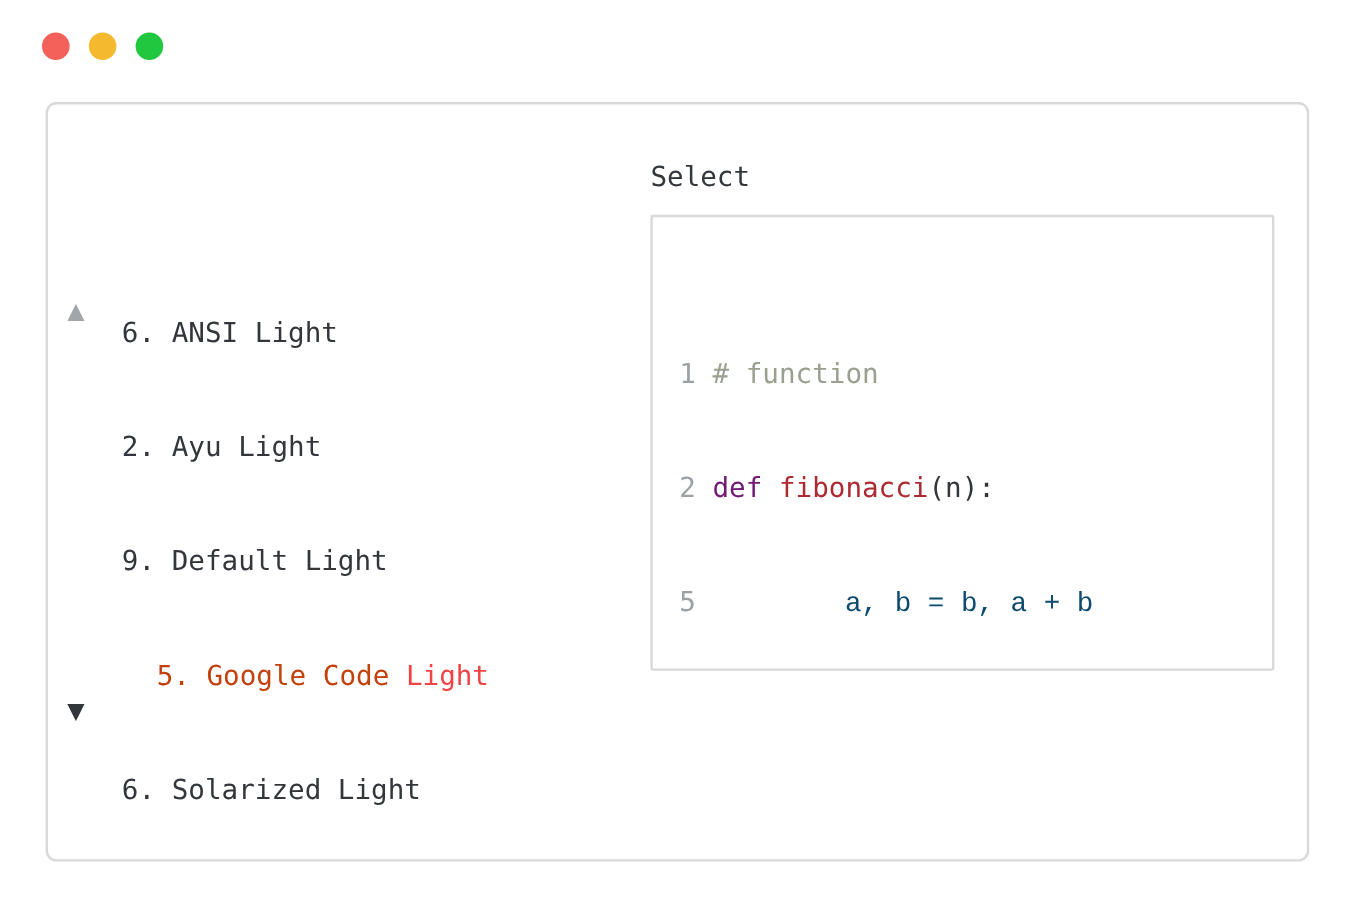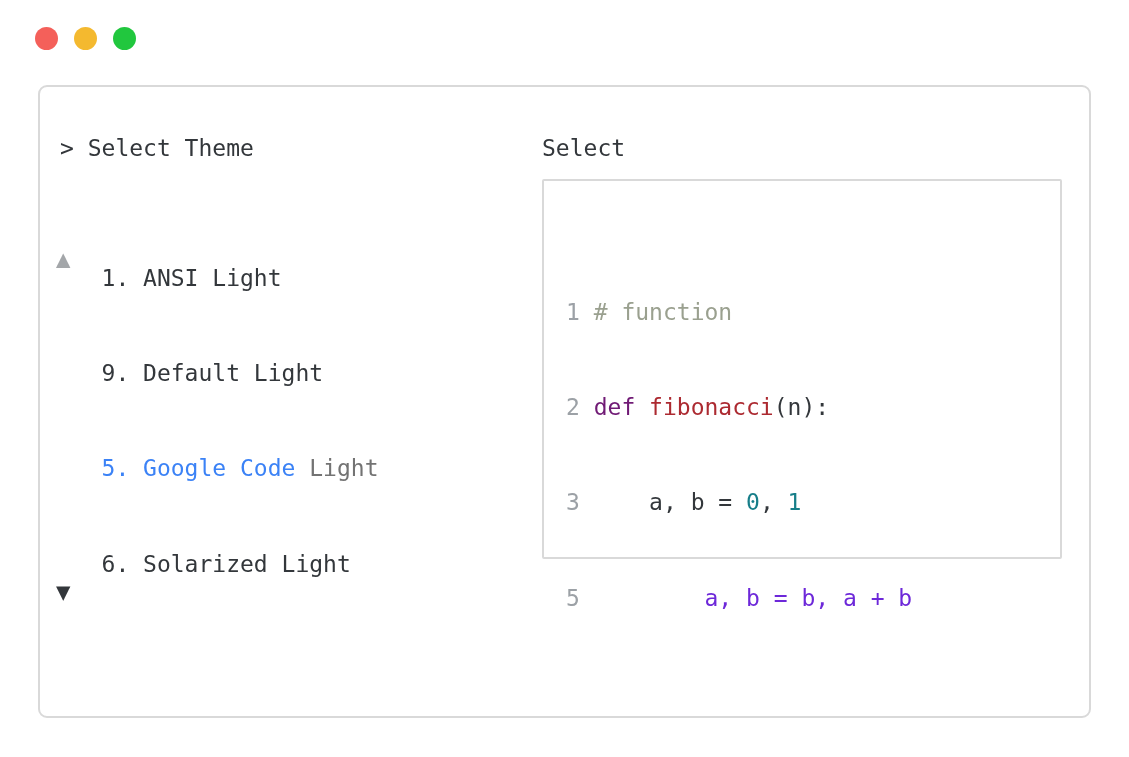--- a/index.html
+++ b/index.html
@@ -43,47 +43,46 @@
 <div class="canvas">
 
   <div class="traffic">
     <span class="dot red"></span>
     <span class="dot yellow"></span>
     <span class="dot green"></span>
   </div>
 
   <div class="panel">
 
-    <div class="hdr mono">&gt; Select Theme</div>
 
     <div class="preview-label mono">Select</div>
 
     <div class="arrow up">▲</div>
 
     <div class="list mono">
-      <div class="row"><span class="wrap"><span style="color: rgb(51, 55, 59);">   1. ANSI Light</span></span></div>
+      <div class="row"><span class="wrap"><span style="color: rgb(51, 55, 59);">   6. ANSI Light</span></span></div>
+      <div class="row"><span class="wrap"><span style="color: rgb(51, 55, 59);">   2. Ayu Light</span></span></div>
       <div class="row"><span class="wrap"><span style="color: rgb(51, 55, 59);">   9. Default Light</span></span></div>
-      <div class="row"><span class="wrap"><span style="color: #3b82f6;">   5. Google Code</span><span style="color: #737373;"> Light</span></span></div>
+      <div class="row"><span class="wrap"><span style="color: #c2410c; margin-left: 29px;">   5. Google Code</span><span style="color: #ef4444;"> Light</span></span></div>
       <div class="row"><span class="wrap"><span style="color: rgb(51, 55, 59);">   6. Solarized Light</span></span></div>
       
       
       
       
       
       
     </div>
 
     <div class="arrow down">▼</div>
 
     <div class="preview-box">
       <div class="code mono">
         <div class="code-line"><span class="wrap"><span style="color: rgb(156, 161, 166);">1 </span><span style="color: rgb(154, 160, 143);"># function</span></span></div>
         <div class="code-line"><span class="wrap"><span style="color: rgb(156, 161, 166);">2 </span><span style="color: #701a75;">def </span><span style="color: rgb(172, 42, 49); margin-top: 23px;">fibonacci</span><span style="color: rgb(51, 55, 59);">(n):</span></span></div>
-        <div class="code-line"><span class="wrap"><span style="color: rgb(156, 161, 166);">3 </span><span style="color: rgb(51, 55, 59);">    a, b = </span><span style="color: rgb(23, 126, 137);">0</span><span style="color: rgb(51, 55, 59);">, </span><span style="color: rgb(23, 126, 137);">1</span></span></div>
-        <div class="code-line"><span class="wrap"><span style="color: rgb(156, 161, 166);">5 </span><span style="color: #6d28d9;">        a, b = b, a + b</span></span></div>
+        <div class="code-line"><span class="wrap"><span style="color: rgb(156, 161, 166);">5 </span><span style="color: #0c4a6e; font-family: Liberation Mono, monospace;">        a, b = b, a + b</span></span></div>
         
         
         
         
       </div>
     </div>
 
 
   </div>
 </div>

